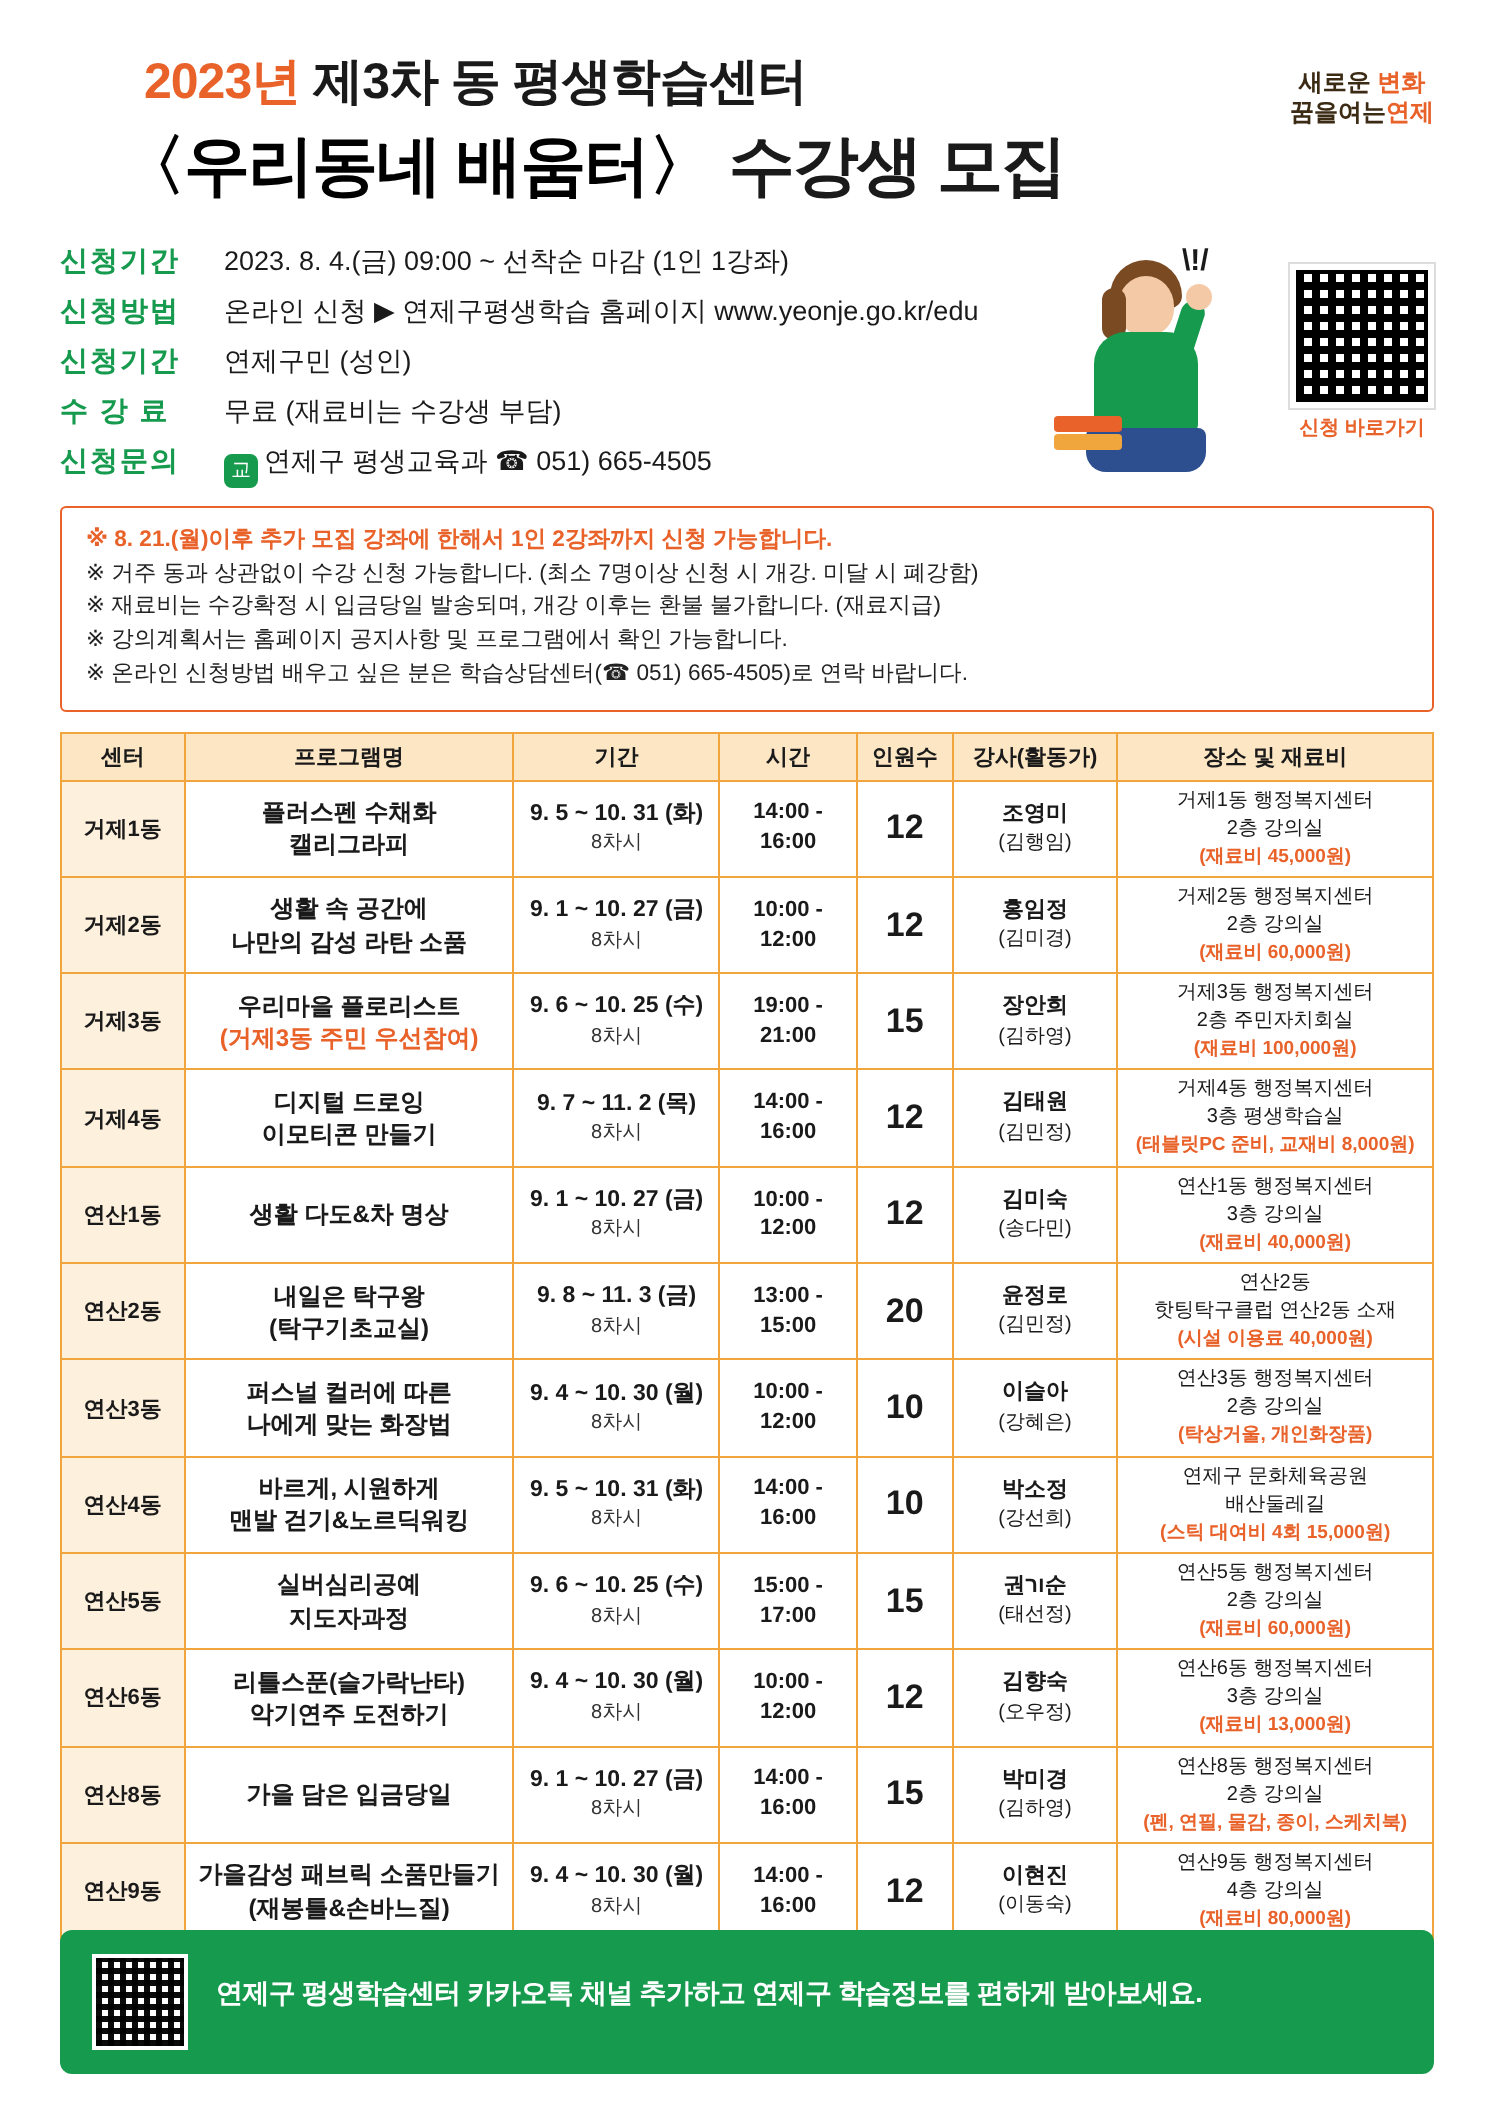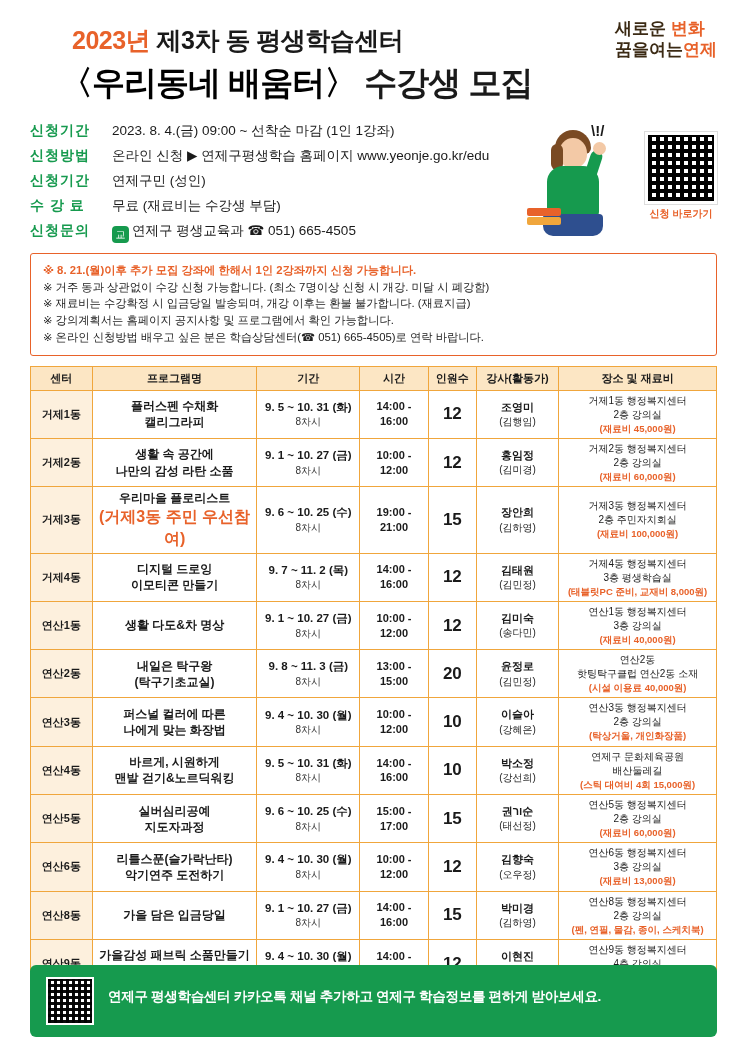--- a/index.html
+++ b/index.html
@@ -20,23 +20,24 @@
   }
 
   
   .header {
     position: relative;
     padding: 22px 30px 0 30px;
     height: 118px;
   }
   .brand-mark {
     position: absolute;
-    right: 26px; top: 18px;
+    right: 26px; top: 34px;
+    text-align: center;
     line-height: 1.25;
-    font-size: 17px;
+    font-size: 12px;
     font-weight: bold;
     color: #3b2a14;
   }
   .brand-mark .b1 { color:#3b2a14; }
   .brand-mark .b1 .hl { color:#e8622a; }
   .brand-mark .b2 { color:#3b2a14; }
   .brand-mark .b2 .hl { color:#e8622a; }
 
   .title1 {
     font-size: 25px;
@@ -134,21 +135,21 @@
   }
   thead th {
     background: #fce6c4;
     font-weight: bold;
     font-size: 11px;
     color:#1a1a1a;
     padding: 4px 4px;
   }
   td.ctr-name { background:#fdf0dd; font-weight:bold; font-size:11px; }
   td.prog { font-weight:bold; font-size:12px; line-height:1.35; }
-  td.prog .sub { display:block; font-size:16px; font-weight:bold; color:#e8622a;text-align:center; }
+  td.prog .sub { display:block; font-size:12px; font-weight:bold; color:#e8622a;text-align:center; }
   td.period { font-weight:bold; font-size:11.5px; line-height:1.35; }
   td.period .sess { display:block; font-size:10px; font-weight:normal; color:#333; }
   td.time { font-weight:bold; font-size:11px; line-height:1.35; }
   td.cap { font-weight:bold; font-size:17px; }
   td.teacher { font-size:11px; line-height:1.4; }
   td.teacher .nm { display:block; font-weight:bold; }
   td.teacher .alias { display:block; font-size:10px; }
   td.place { font-size:10px; line-height:1.4; }
   td.place .fee { display:block; color:#e8622a; font-weight:bold; font-size:9.5px; }
 

